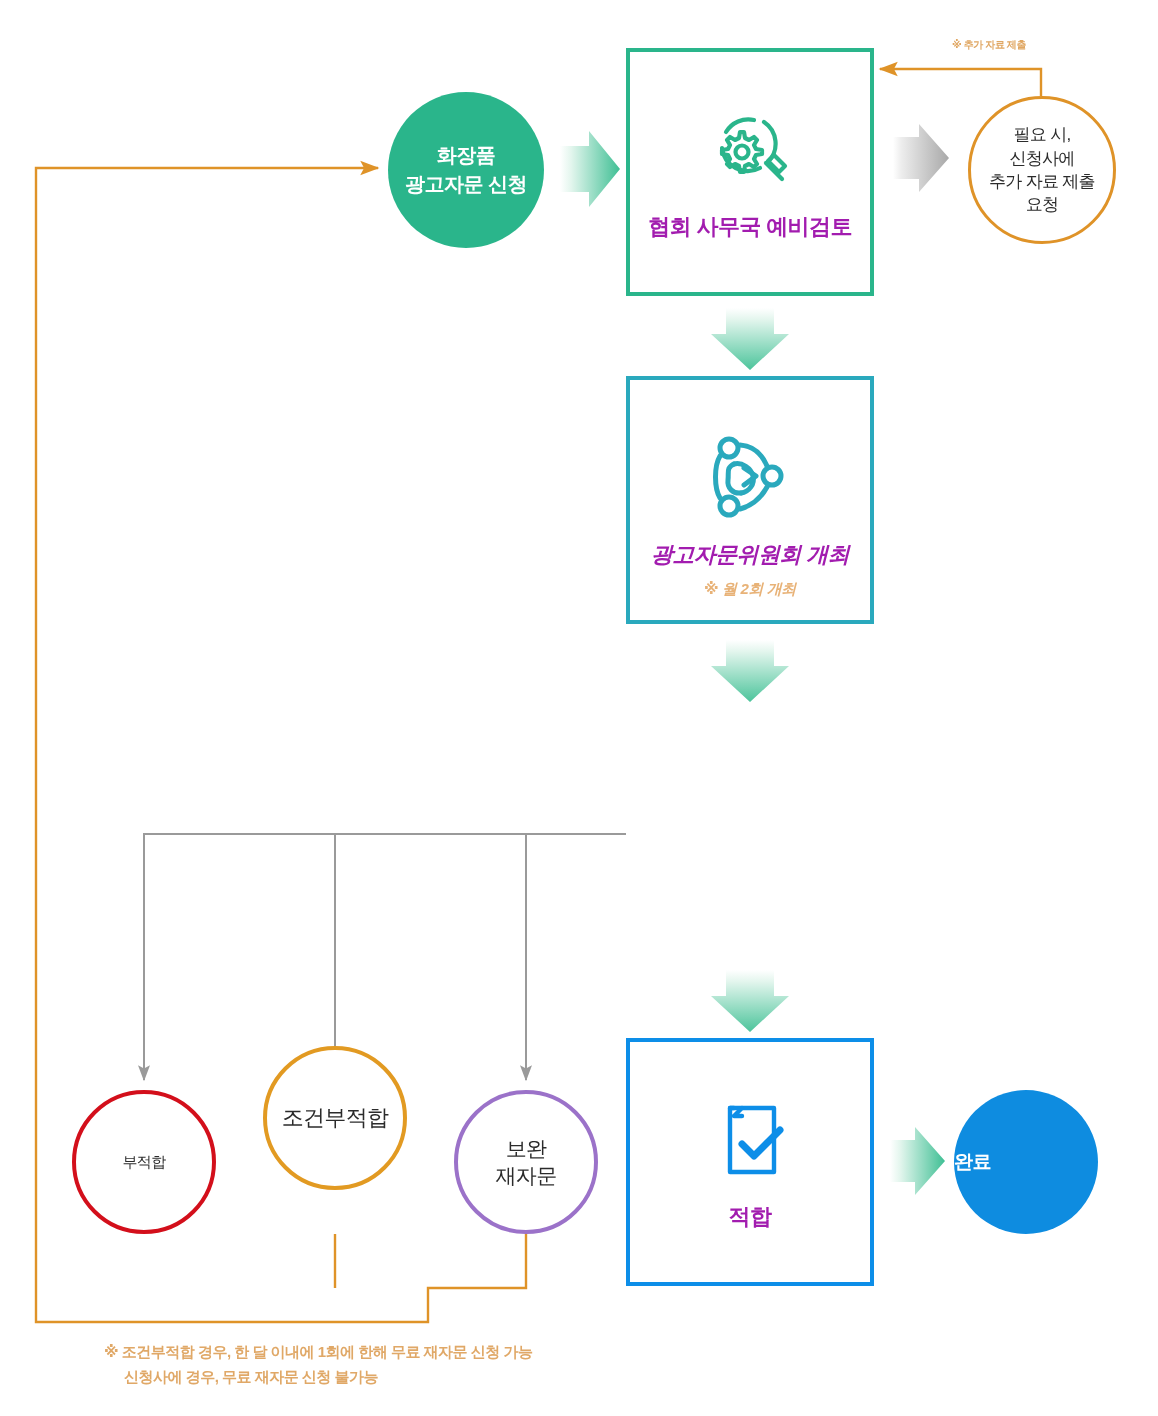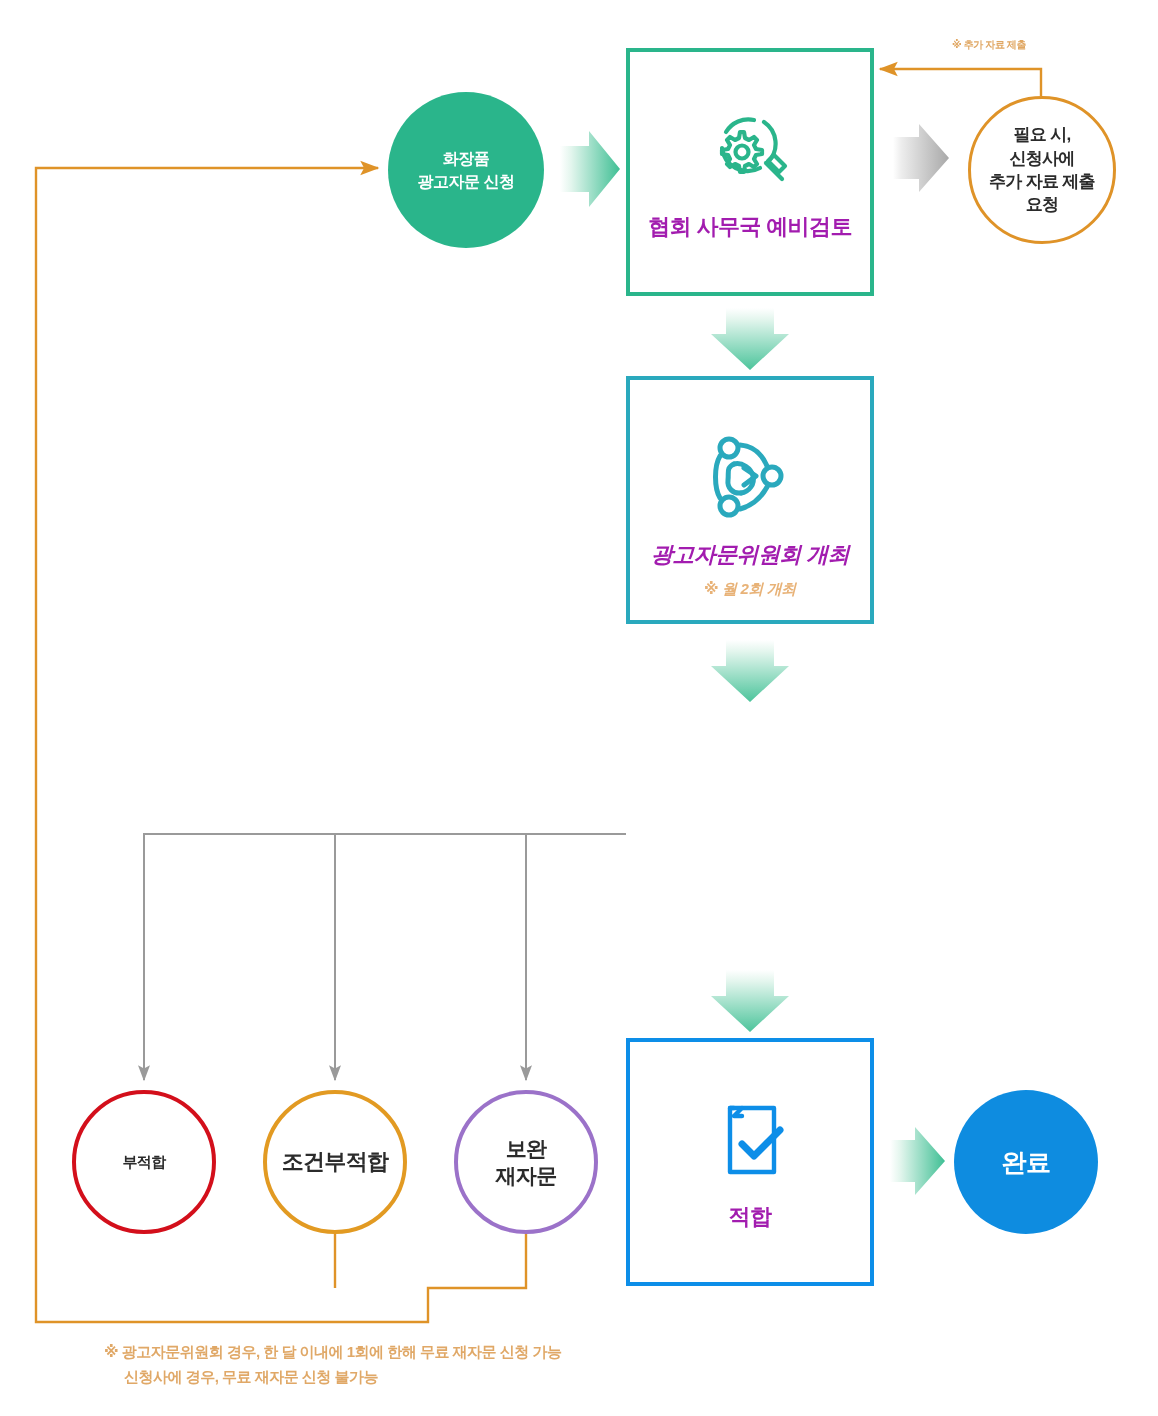--- a/index.html
+++ b/index.html
@@ -36,21 +36,21 @@
     top: 92px;
     width: 156px;
     height: 156px;
     border-radius: 50%;
     background: #2ab58b;
     display: flex;
     align-items: center;
     justify-content: center;
     text-align: center;
     color: #ffffff;
-    font-size: 16px;
+    font-size: 20px;
     font-weight: bold;
     line-height: 1.45;
     letter-spacing: -0.5px;
   }
 
   
   .pbox {
     width: 248px;
     height: 248px;
     left: 626px;
@@ -93,42 +93,42 @@
   .ocircle {
     border-radius: 50%;
     background: #ffffff;
     display: flex;
     align-items: center;
     justify-content: center;
     text-align: center;
     line-height: 1.3;
     letter-spacing: -0.7px;
     color: #2b2b2b;
-    font-weight: bold;
+    font-weight: normal;
   }
   .c-request {
     left: 968px;
     top: 96px;
     width: 148px;
     height: 148px;
     border: 3px solid #df9328;
     font-size: 17px;
     line-height: 1.38;
   }
   .c-bad {
     left: 72px;
     top: 1090px;
     width: 144px;
     height: 144px;
     border: 4px solid #d30f1b;
     font-size: 15px;
   }
   .c-cond {
     left: 263px;
-    top: 1090px;
+    top: 1046px;
     width: 144px;
     height: 144px;
     border: 4px solid #e29a22;
     font-size: 22px;
   }
   .c-suppl {
     left: 454px;
     top: 1090px;
     width: 144px;
     height: 144px;
@@ -137,23 +137,22 @@
   }
   .c-done {
     left: 954px;
     top: 1090px;
     width: 144px;
     height: 144px;
     border-radius: 50%;
     background: #0e8ce0;
     display: flex;
     align-items: center;
-    justify-content: center;
     color: #ffffff;
-    font-size: 25px;
+    font-size: 19px;
     font-weight: bold;
     letter-spacing: -0.5px;
   }
 
   
   .anno-top {
     left: 952px;
     top: 38px;
     font-size: 10px;
     font-weight: bold;
@@ -323,17 +322,17 @@
       <div>보완</div>
       <div>재자문</div>
     </div>
   </div>
 
   <div class="node c-done">
     <div>완료</div>
   </div>
 
   <div class="node footnote">
-    <span>※ 광고자문위원회 경우, 한 달 이내에 1회에 한해 무료 재자문 신청 가능</span>
+    <span>※ 조건부적합 경우, 한 달 이내에 1회에 한해 무료 재자문 신청 가능</span>
     <span class="ln2">신청사에 경우, 무료 재자문 신청 불가능</span>
   </div>
 
 </div>
 
 </body></html>

